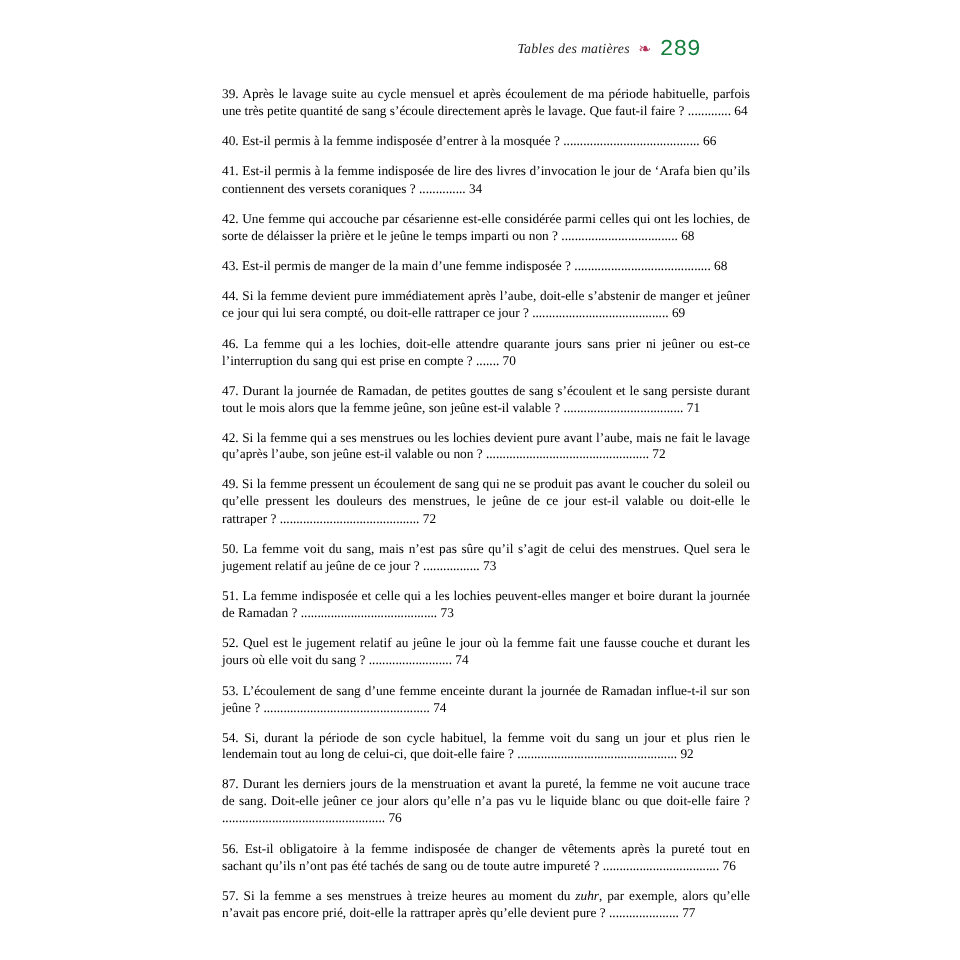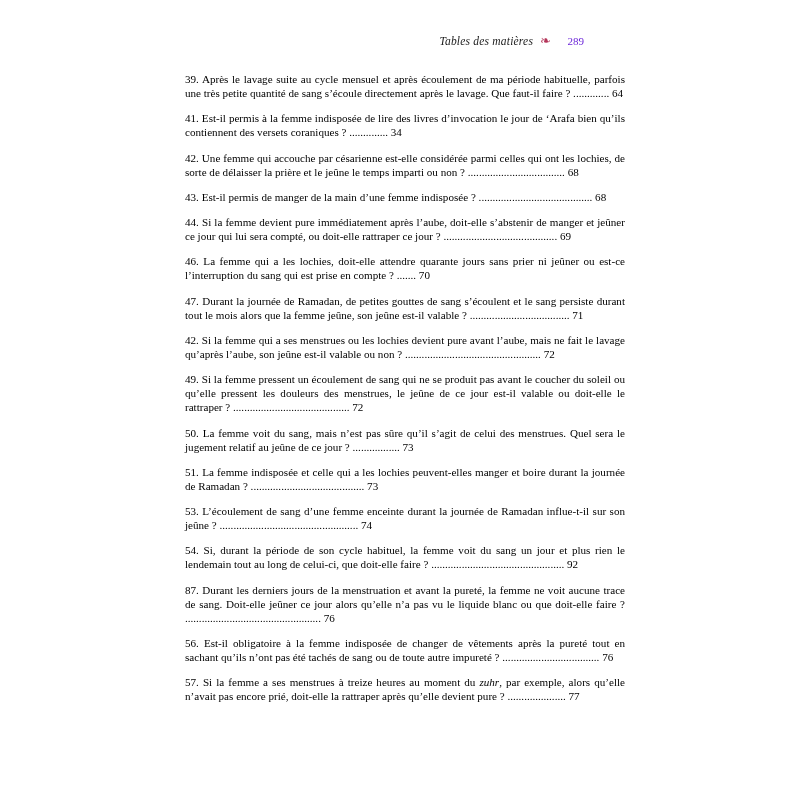--- a/index.html
+++ b/index.html
@@ -36,25 +36,26 @@
     letter-spacing: 0.2px;
   }
   .header-orn {
     display: inline-block;
     line-height: 1;
     color: #b4365a;
     font-size: 13px;
     transform: translateY(-1px);
   }
   .header-page {
-    font-size: 11px;
-    color: #6d28d9;
+    font-size: 19px;
+    color: #15803d;
     font-weight: 400;
     min-width: 26px;
     text-align: right;
+    font-family: Liberation Mono, monospace;
   }
   .toc {
     width: 440px;
     margin: 0 auto;
   }
   .toc-entry {
     font-size: 11.1px;
     line-height: 14.1px;
     text-align: justify;
     text-justify: inter-word;
@@ -81,30 +82,32 @@
 <div class="page">
 
   <div class="header">
     <span class="header-title">Tables des matières</span>
     <span class="header-orn">❧</span>
     <span class="header-page">289</span>
   </div>
 
   <div class="toc">
       <p class="toc-entry"><span class="num">39.</span><span class="entry-text"> Après le lavage suite au cycle mensuel et après écoulement de ma période habituelle, parfois une très petite quantité de sang s’écoule directement après le lavage. Que faut-il faire ?</span><span class="gap"> .............</span><span> 64</span></p>
+      <p class="toc-entry"><span class="num">40.</span><span class="entry-text"> Est-il permis à la femme indisposée d’entrer à la mosquée ?</span><span class="gap"> .........................................</span><span> 66</span></p>
       <p class="toc-entry"><span class="num">41.</span><span class="entry-text"> Est-il permis à la femme indisposée de lire des livres d’invocation le jour de ‘Arafa bien qu’ils contiennent des versets coraniques ?</span><span class="gap"> ..............</span><span> 34</span></p>
       <p class="toc-entry"><span class="num">42.</span><span class="entry-text"> Une femme qui accouche par césarienne est-elle considérée parmi celles qui ont les lochies, de sorte de délaisser la prière et le jeûne le temps imparti ou non ?</span><span class="gap"> ...................................</span><span> 68</span></p>
       <p class="toc-entry"><span class="num">43.</span><span class="entry-text"> Est-il permis de manger de la main d’une femme indisposée ?</span><span class="gap"> .........................................</span><span> 68</span></p>
       <p class="toc-entry"><span class="num">44.</span><span class="entry-text"> Si la femme devient pure immédiatement après l’aube, doit-elle s’abstenir de manger et jeûner ce jour qui lui sera compté, ou doit-elle rattraper ce jour ?</span><span class="gap"> .........................................</span><span> 69</span></p>
       <p class="toc-entry"><span class="num">46.</span><span class="entry-text"> La femme qui a les lochies, doit-elle attendre quarante jours sans prier ni jeûner ou est-ce l’interruption du sang qui est prise en compte ?</span><span class="gap"> .......</span><span> 70</span></p>
       <p class="toc-entry"><span class="num">47.</span><span class="entry-text"> Durant la journée de Ramadan, de petites gouttes de sang s’écoulent et le sang persiste durant tout le mois alors que la femme jeûne, son jeûne est-il valable ?</span><span class="gap"> ....................................</span><span> 71</span></p>
       <p class="toc-entry"><span class="num">42.</span><span class="entry-text"> Si la femme qui a ses menstrues ou les lochies devient pure avant l’aube, mais ne fait le lavage qu’après l’aube, son jeûne est-il valable ou non ?</span><span class="gap"> .................................................</span><span> 72</span></p>
       <p class="toc-entry"><span class="num">49.</span><span class="entry-text"> Si la femme pressent un écoulement de sang qui ne se produit pas avant le coucher du soleil ou qu’elle pressent les douleurs des menstrues, le jeûne de ce jour est-il valable ou doit-elle le rattraper ?</span><span class="gap"> ..........................................</span><span> 72</span></p>
       <p class="toc-entry"><span class="num">50.</span><span class="entry-text"> La femme voit du sang, mais n’est pas sûre qu’il s’agit de celui des menstrues. Quel sera le jugement relatif au jeûne de ce jour ?</span><span class="gap"> .................</span><span> 73</span></p>
       <p class="toc-entry"><span class="num">51.</span><span class="entry-text"> La femme indisposée et celle qui a les lochies peuvent-elles manger et boire durant la journée de Ramadan ?</span><span class="gap"> .........................................</span><span> 73</span></p>
+      <p class="toc-entry"><span class="num">52.</span><span class="entry-text"> Quel est le jugement relatif au jeûne le jour où la femme fait une fausse couche et durant les jours où elle voit du sang ?</span><span class="gap"> .........................</span><span> 74</span></p>
       <p class="toc-entry"><span class="num">53.</span><span class="entry-text"> L’écoulement de sang d’une femme enceinte durant la journée de Ramadan influe-t-il sur son jeûne ?</span><span class="gap"> ..................................................</span><span> 74</span></p>
       <p class="toc-entry"><span class="num">54.</span><span class="entry-text"> Si, durant la période de son cycle habituel, la femme voit du sang un jour et plus rien le lendemain tout au long de celui-ci, que doit-elle faire ?</span><span class="gap"> ................................................</span><span> 92</span></p>
       <p class="toc-entry"><span class="num">87.</span><span class="entry-text"> Durant les derniers jours de la menstruation et avant la pureté, la femme ne voit aucune trace de sang. Doit-elle jeûner ce jour alors qu’elle n’a pas vu le liquide blanc ou que doit-elle faire ?</span><span class="gap"> .................................................</span><span> 76</span></p>
       <p class="toc-entry"><span class="num">56.</span><span class="entry-text"> Est-il obligatoire à la femme indisposée de changer de vêtements après la pureté tout en sachant qu’ils n’ont pas été tachés de sang ou de toute autre impureté ?</span><span class="gap"> ...................................</span><span> 76</span></p>
       <p class="toc-entry"><span class="num">57.</span><span class="entry-text"> Si la femme a ses menstrues à treize heures au moment du <em>zuhr</em>, par exemple, alors qu’elle n’avait pas encore prié, doit-elle la rattraper après qu’elle devient pure ?</span><span class="gap"> .....................</span><span> 77</span></p>
     </div>
 
 </div>
 
 </body></html>

